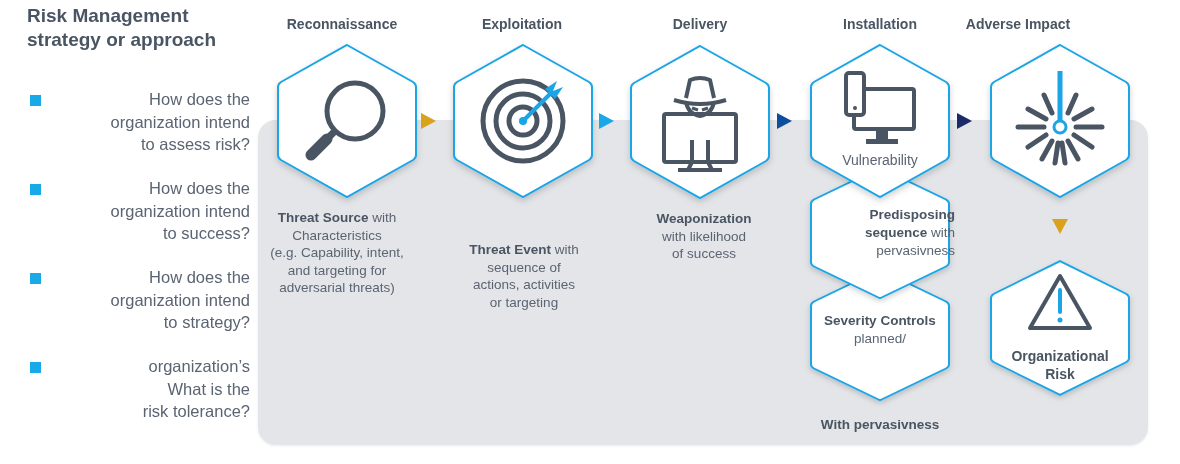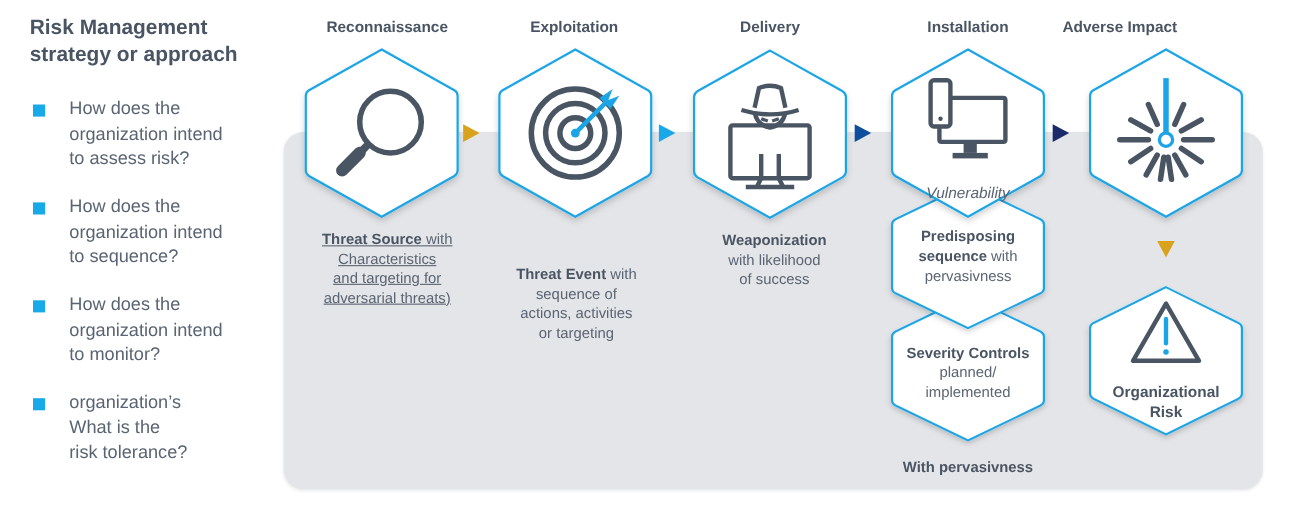--- a/index.html
+++ b/index.html
@@ -1,23 +1,23 @@
 <!DOCTYPE html>
 <html><head>
 <meta charset="utf-8">
 <style>
   * { box-sizing: border-box; margin: 0; padding: 0; }
   html, body { width: 1180px; height: 464px; background: #ffffff; overflow: hidden; }
   body { position: relative; font-family: "Liberation Sans", "DejaVu Sans", sans-serif; color: #4a5563; }
 
   .left-title {
-    position: absolute; left: 27px; top: 14px; width: 220px;
+    position: absolute; left: 27px; top: 4px; width: 220px;
     font-size: 19px; font-weight: bold; line-height: 24px; color: #4a5563;
   }
-  .bullets { position: absolute; left: 30px; top: 88px; width: 220px; }
+  .bullets { position: absolute; left: 30px; top: 88px; width: 220px; text-align: right; }
   .bullet { position: relative; padding-left: 33px; font-size: 16.5px; line-height: 22.5px; color: #5a6472; height: 89px; }
   .bullet .sq { position: absolute; left: 0; top: 7px; width: 11px; height: 11px; background: #18a9e8; }
 
   .panel {
     position: absolute; left: 258px; top: 120px; width: 890px; height: 325px;
     background: #e4e5e8; border-radius: 18px;
     box-shadow: 0 1px 3px rgba(0,0,0,0.08);
   }
 
   .stage-title {
@@ -50,39 +50,39 @@
   <div class="bullet">
     <span class="sq"></span>
     <div>How does the</div>
     <div>organization intend</div>
     <div>to assess risk?</div>
   </div>
   <div class="bullet">
     <span class="sq"></span>
     <div>How does the</div>
     <div>organization intend</div>
-    <div>to sequence?</div>
+    <div>to success?</div>
   </div>
   <div class="bullet">
     <span class="sq"></span>
     <div>How does the</div>
     <div>organization intend</div>
-    <div>to monitor?</div>
+    <div>to strategy?</div>
   </div>
   <div class="bullet">
     <span class="sq"></span>
     <div>organization’s</div>
     <div>What is the</div>
     <div>risk tolerance?</div>
   </div>
 </div>
 
 <div class="panel"></div>
 
-<div class="stage-title" style="left:262px">Reconnaissance</div>
+<div class="stage-title" style="left:252px">Reconnaissance</div>
 <div class="stage-title" style="left:432px">Exploitation</div>
 <div class="stage-title" style="left:610px">Delivery</div>
 <div class="stage-title" style="left:790px">Installation</div>
 <div class="stage-title" style="left:928px">Adverse Impact</div>
 
 <svg class="hexes" viewBox="0 0 1180 464">
   <defs>
     <filter id="sh" x="-20%" y="-20%" width="140%" height="150%">
       <feDropShadow dx="0" dy="3" stdDeviation="3" flood-color="#000" flood-opacity="0.18"></feDropShadow>
     </filter>
@@ -173,52 +173,52 @@
 
   <g id="arrows">
       <path d="M421,113 L436,121 L421,129 Z" fill="#d9a21c"></path>
       <path d="M599,113 L614,121 L599,129 Z" fill="#1aa7e8"></path>
       <path d="M777,113 L792,121 L777,129 Z" fill="#0d4f9e"></path>
       <path d="M957,113 L972,121 L957,129 Z" fill="#1b2a6b"></path>
       <path d="M1052,219 L1068,219 L1060,234 Z" fill="#d9a21c"></path>
     </g>
 </svg>
 
-<div class="desc" style="left:262px; top:209px;text-decoration:underline;">
+<div class="desc" style="left:247px; top:209px;">
   <div><b>Threat Source</b><span> with</span></div>
   <div>Characteristics</div>
+  <div>(e.g. Capability, intent,</div>
   <div>and targeting for</div>
   <div>adversarial threats)</div>
 </div>
 
 <div class="desc" style="left:434px; top:209px;margin-top:32px;">
   <div><b>Threat Event</b><span> with</span></div>
   <div>sequence of</div>
   <div>actions, activities</div>
   <div>or targeting</div>
 </div>
 
 <div class="desc" style="left:614px; top:210px;">
   <div><b>Weaponization</b></div>
   <div>with likelihood</div>
   <div>of success</div>
 </div>
 
-<div class="hextext" style="left:805px; top:166px; font-size:14px;font-style:italic;">Vulnerability</div>
-
-<div class="hextext" style="left:805px; top:206px;">
+<div class="hextext" style="left:805px; top:151px; font-size:14px;">Vulnerability</div>
+
+<div class="hextext" style="left:805px; top:206px;text-align:right;">
   <div><b>Predisposing</b></div>
   <div><b>sequence</b><span> with</span></div>
   <div>pervasivness</div>
 </div>
 
 <div class="hextext" style="left:805px; top:312px;">
   <div><b>Severity Controls</b></div>
   <div>planned/</div>
-  <div>implemented</div>
 </div>
 
 <div class="hextext" style="left:790px; top:416px; width:180px; font-weight:bold; color:#4a5563; font-size:13.5px;">With pervasivness</div>
 
 <div class="hextext" style="left:985px; top:347px; font-weight:bold; color:#4a5563; font-size:14px;">
   <div>Organizational</div>
   <div>Risk</div>
 </div>
 
 </body></html>

